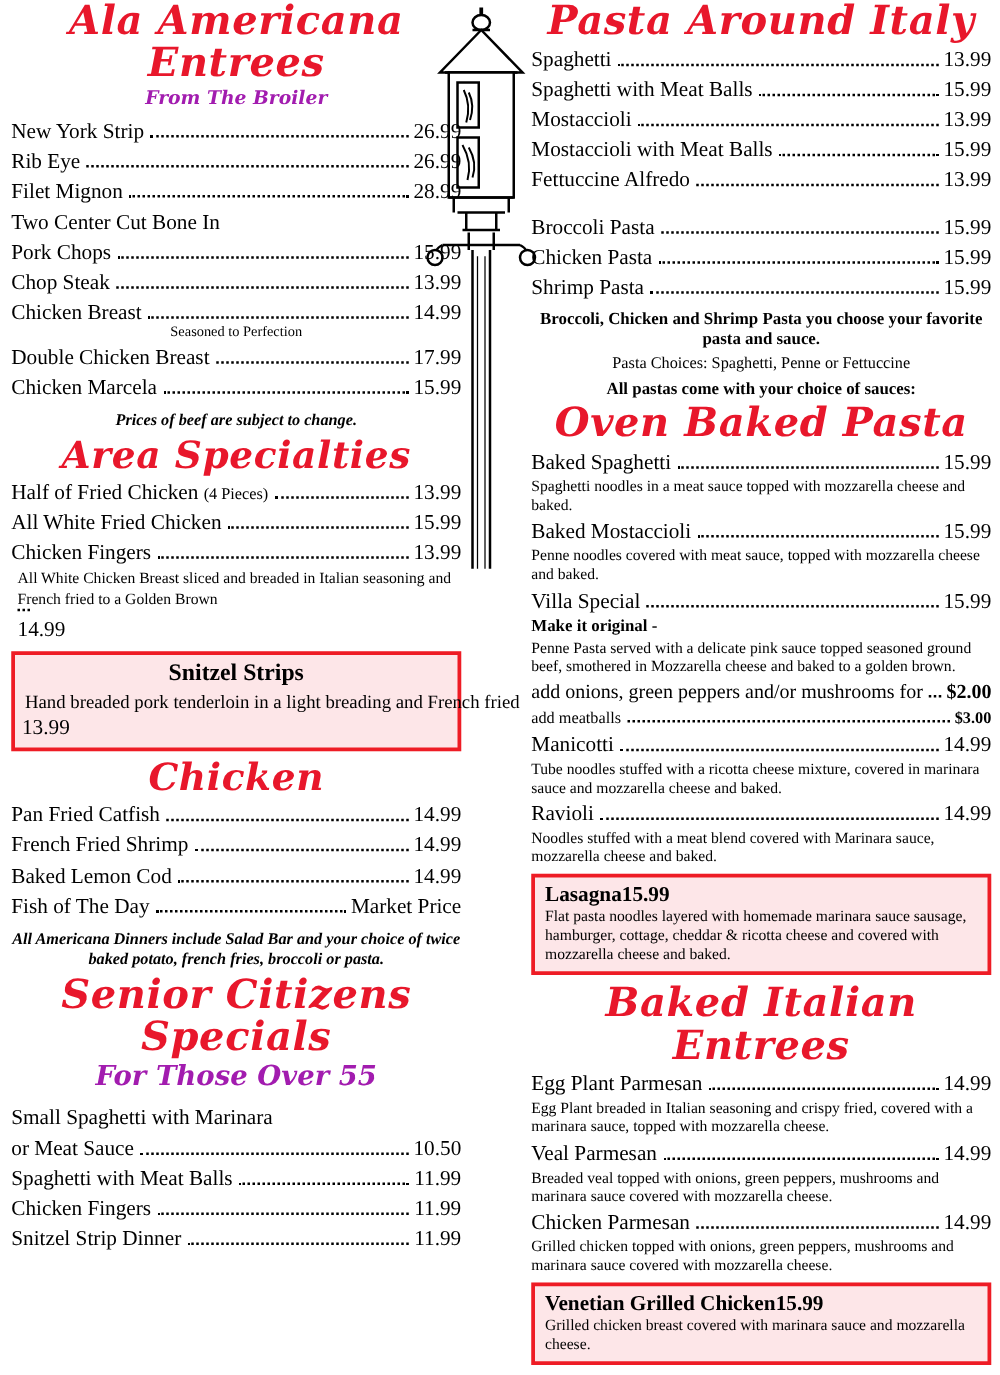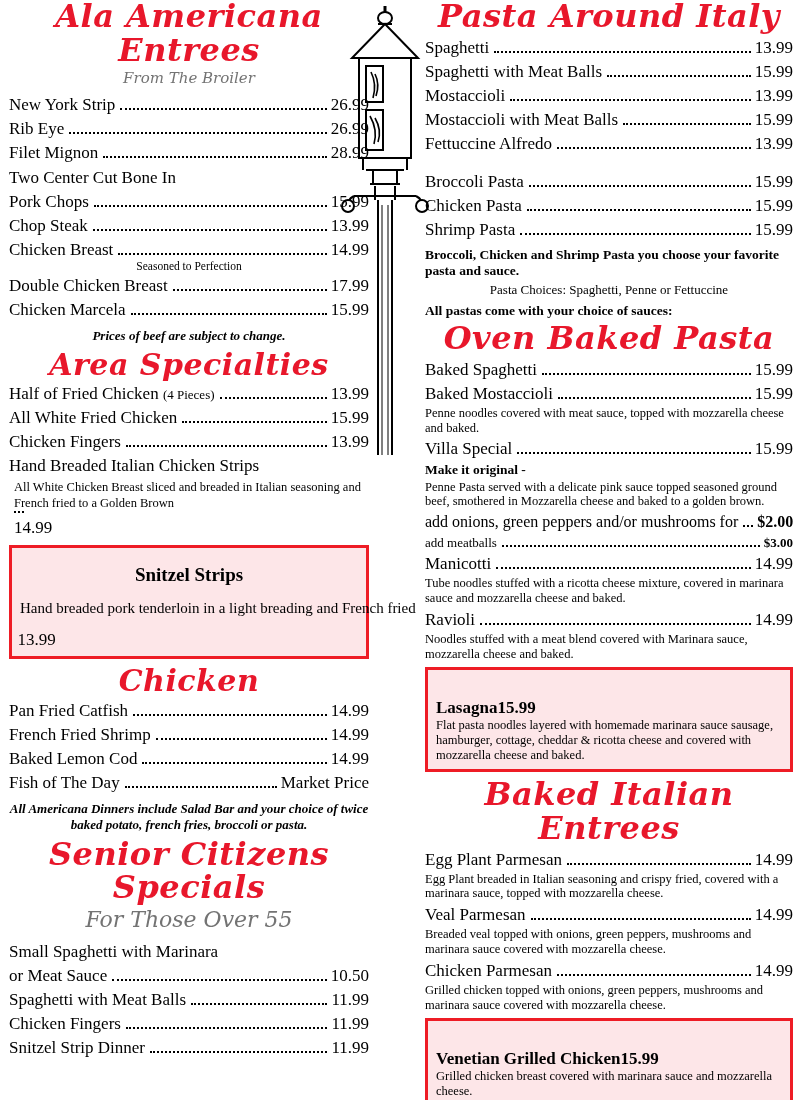--- a/index.html
+++ b/index.html
@@ -44,22 +44,22 @@
     letter-spacing: 0.5px;
     margin: 0 0 2px 0;
     line-height: 1.05;
   }
   .section-title.big {
     font-size: 32px;
   }
   .section-sub {
     font-family: "DejaVu Serif", serif;
     font-style: italic;
-    font-weight: normal;
-    color: #737373;
+    font-weight: bold;
+    color: #a21caf;
     text-align: center;
     font-size: 15px;
     margin: 0 0 6px 0;
   }
   .section-sub.large {
     font-size: 22px;
     margin-bottom: 8px;
   }
 
   
@@ -103,57 +103,56 @@
     font-weight: bold;
     font-style: italic;
     font-size: 13px;
     text-align: center;
     line-height: 1.25;
     margin: 6px 0 4px 0;
   }
   .note-bold {
     font-weight: bold;
     font-size: 13.5px;
-    text-align: left;
+    text-align: center;
     line-height: 1.25;
     margin: 4px 0 2px 0;
   }
   .note-center {
     font-size: 13px;
     text-align: center;
     line-height: 1.3;
     margin: 0 0 2px 0;
   }
   .small-center {
     font-size: 11.5px;
     text-align: center;
     margin: -2px 0 2px 0;
   }
 
   
   .hl-box {
     border: 3px solid #ee1c25;
     background: #fde6e8;
-    padding: 16px 8px 6px 8px;
+    padding: 4px 8px 6px 8px;
     margin: 6px 0 6px 0;
     box-sizing: border-box;
   }
   .hl-title {
     font-weight: bold;
     font-size: 19px;
     text-align: center;
     margin-bottom: 1px;
   }
   .hl-row {
     display: flex;
     align-items: baseline;
     font-weight: bold;
     font-size: 17px;
     white-space: nowrap;
-    margin-top: 12px;
   }
   .hl-body {
     font-size: 15px;
     line-height: 1.25;
   }
   .hl-desc {
     font-size: 12.5px;
     line-height: 1.2;
   }
   .spacer14 { height: 14px; }
@@ -276,21 +275,20 @@
       <div class="row">
         <span class="nm">All White Fried Chicken</span>
         <span class="leader"></span>
         <span class="pr">15.99</span>
       </div>
       <div class="row">
         <span class="nm">Chicken Fingers</span>
         <span class="leader"></span>
         <span class="pr">13.99</span>
       </div>
-      <div class="plain">Hand Breaded Italian Chicken Strips</div>
       <div class="row tight" style="font-size:12.5px;flex-direction:column;">
         <span class="nm" style="white-space:normal;">All White Chicken Breast sliced and breaded in Italian seasoning and French fried to a Golden Brown</span>
         <span class="leader"></span>
         <span class="pr" style="font-size:17px;">14.99</span>
       </div>
     </div>
 
     <div class="hl-box">
       <div class="hl-title">Snitzel Strips</div>
       <div class="hl-row" style="font-weight:normal;display:block;">
@@ -406,20 +404,21 @@
     </div>
 
     <div>
       <div class="section-title big">Oven Baked Pasta</div>
 
       <div class="row">
         <span class="nm">Baked Spaghetti</span>
         <span class="leader"></span>
         <span class="pr">15.99</span>
       </div>
+      <div class="desc">Spaghetti noodles in a meat sauce topped with mozzarella cheese and baked.</div>
 
       <div class="row">
         <span class="nm">Baked Mostaccioli</span>
         <span class="leader"></span>
         <span class="pr">15.99</span>
       </div>
       <div class="desc">Penne noodles covered with meat sauce, topped with mozzarella cheese and baked.</div>
 
       <div class="row">
         <span class="nm">Villa Special</span>

